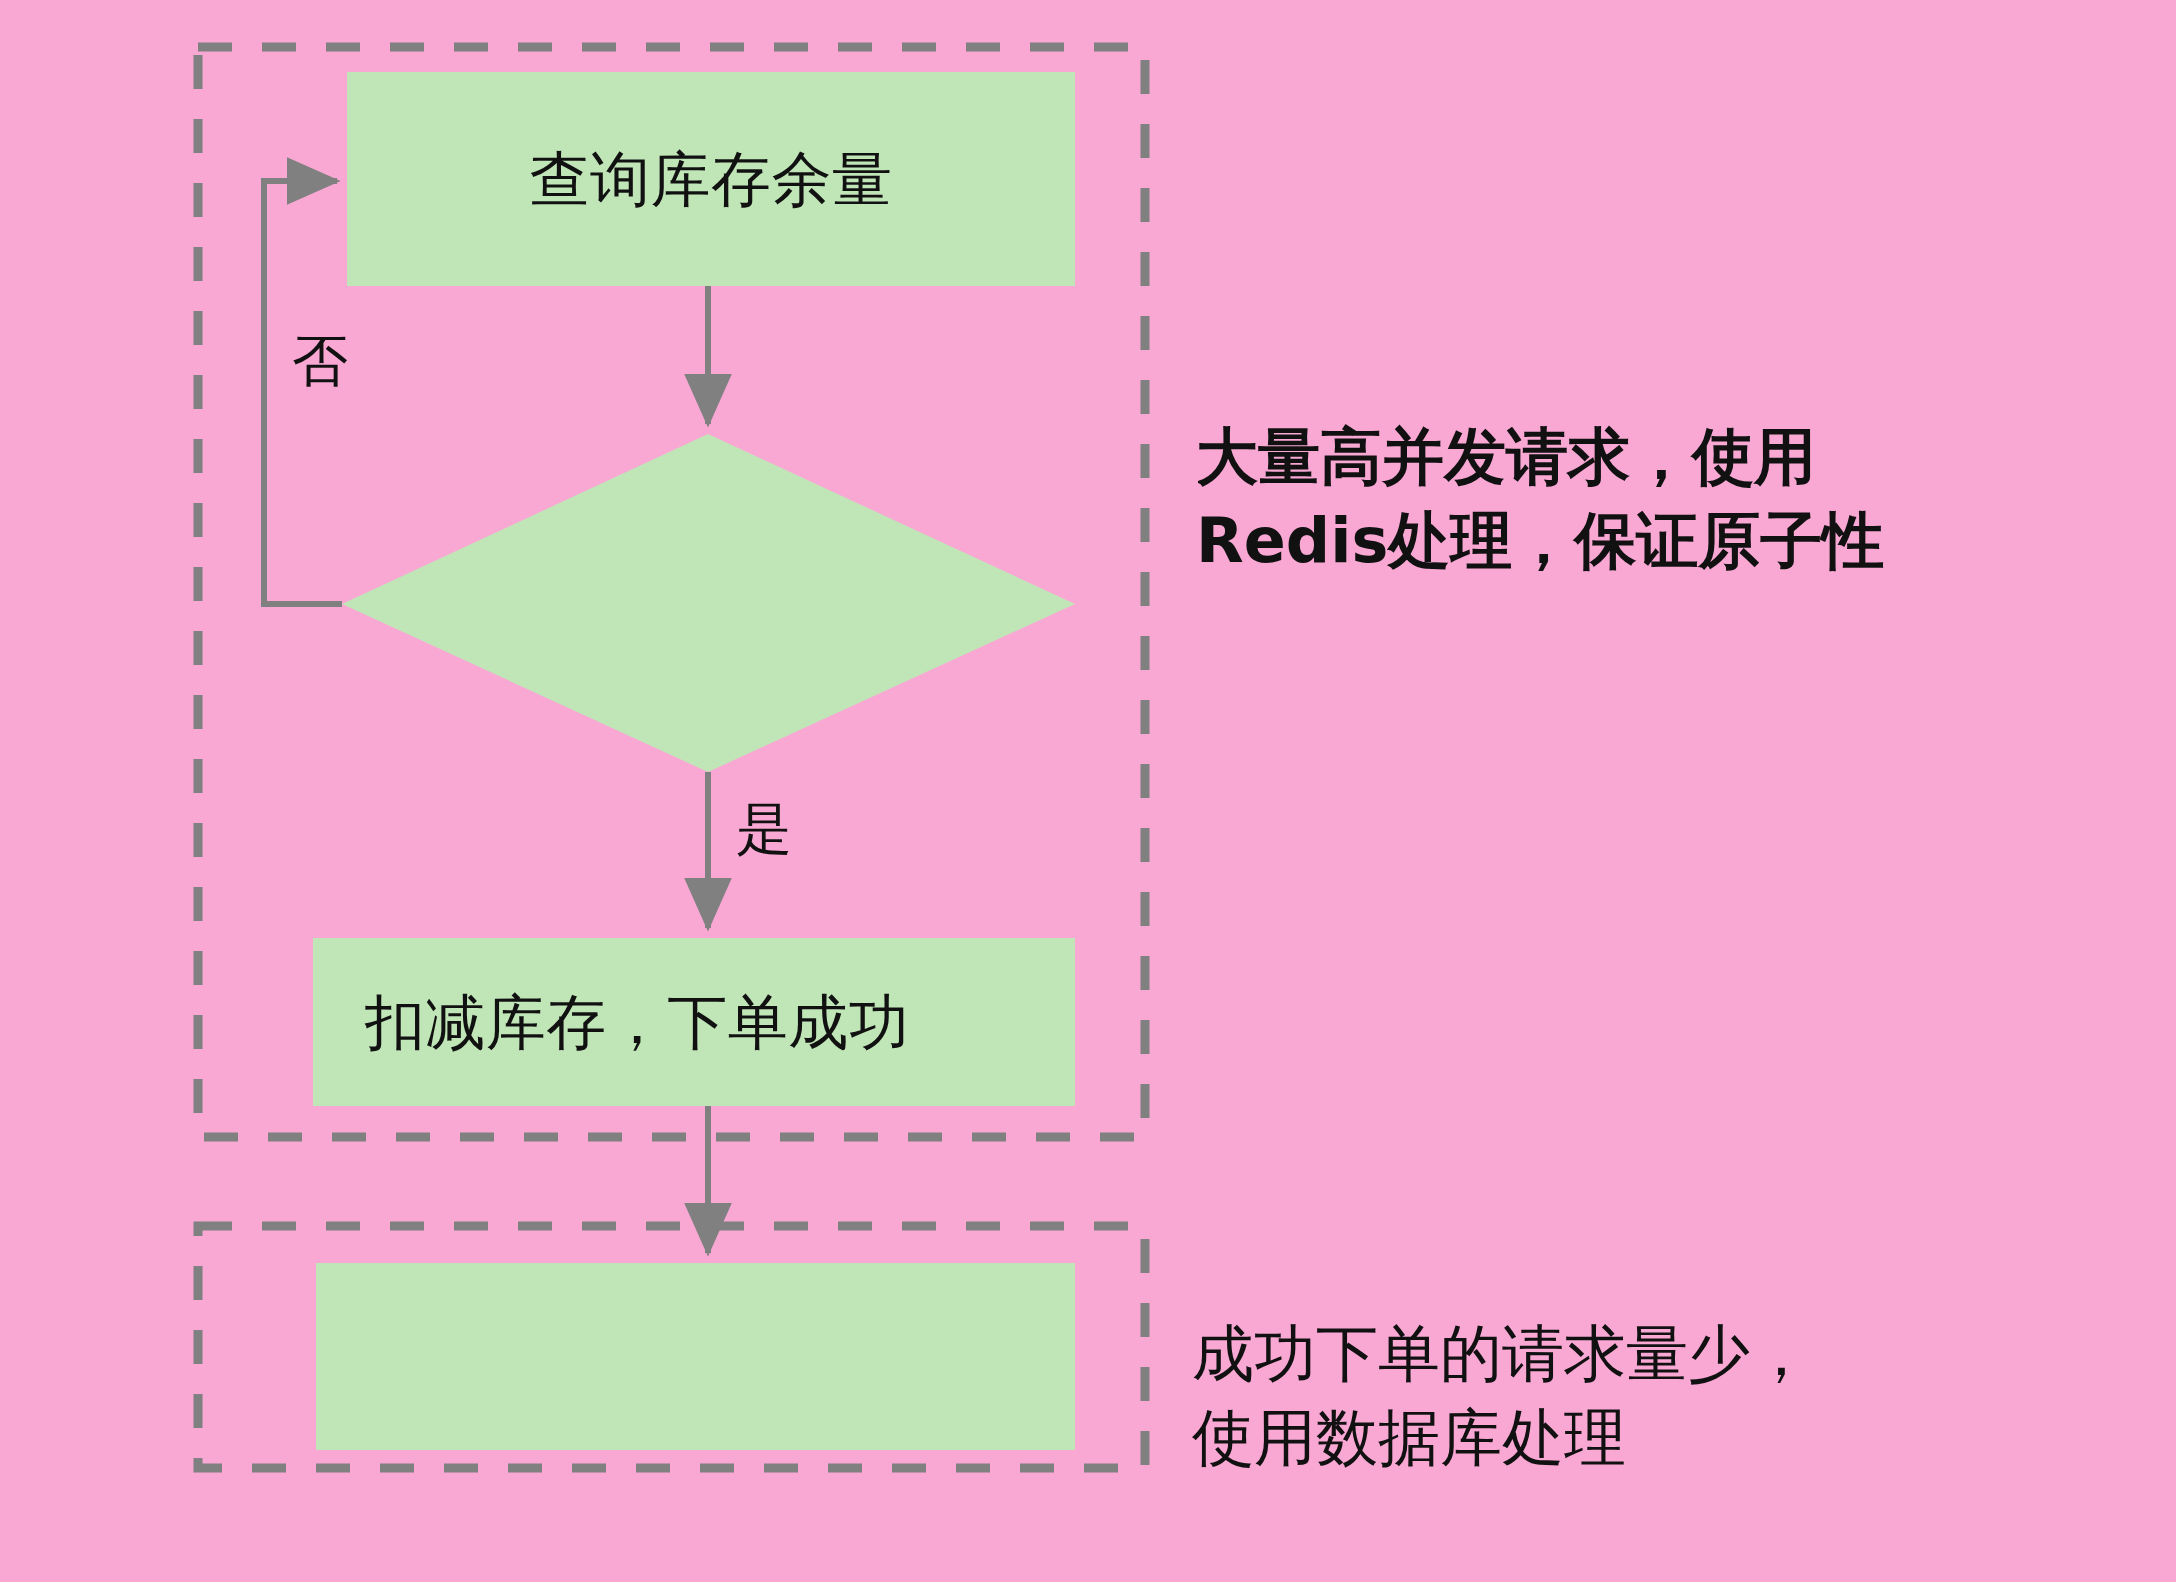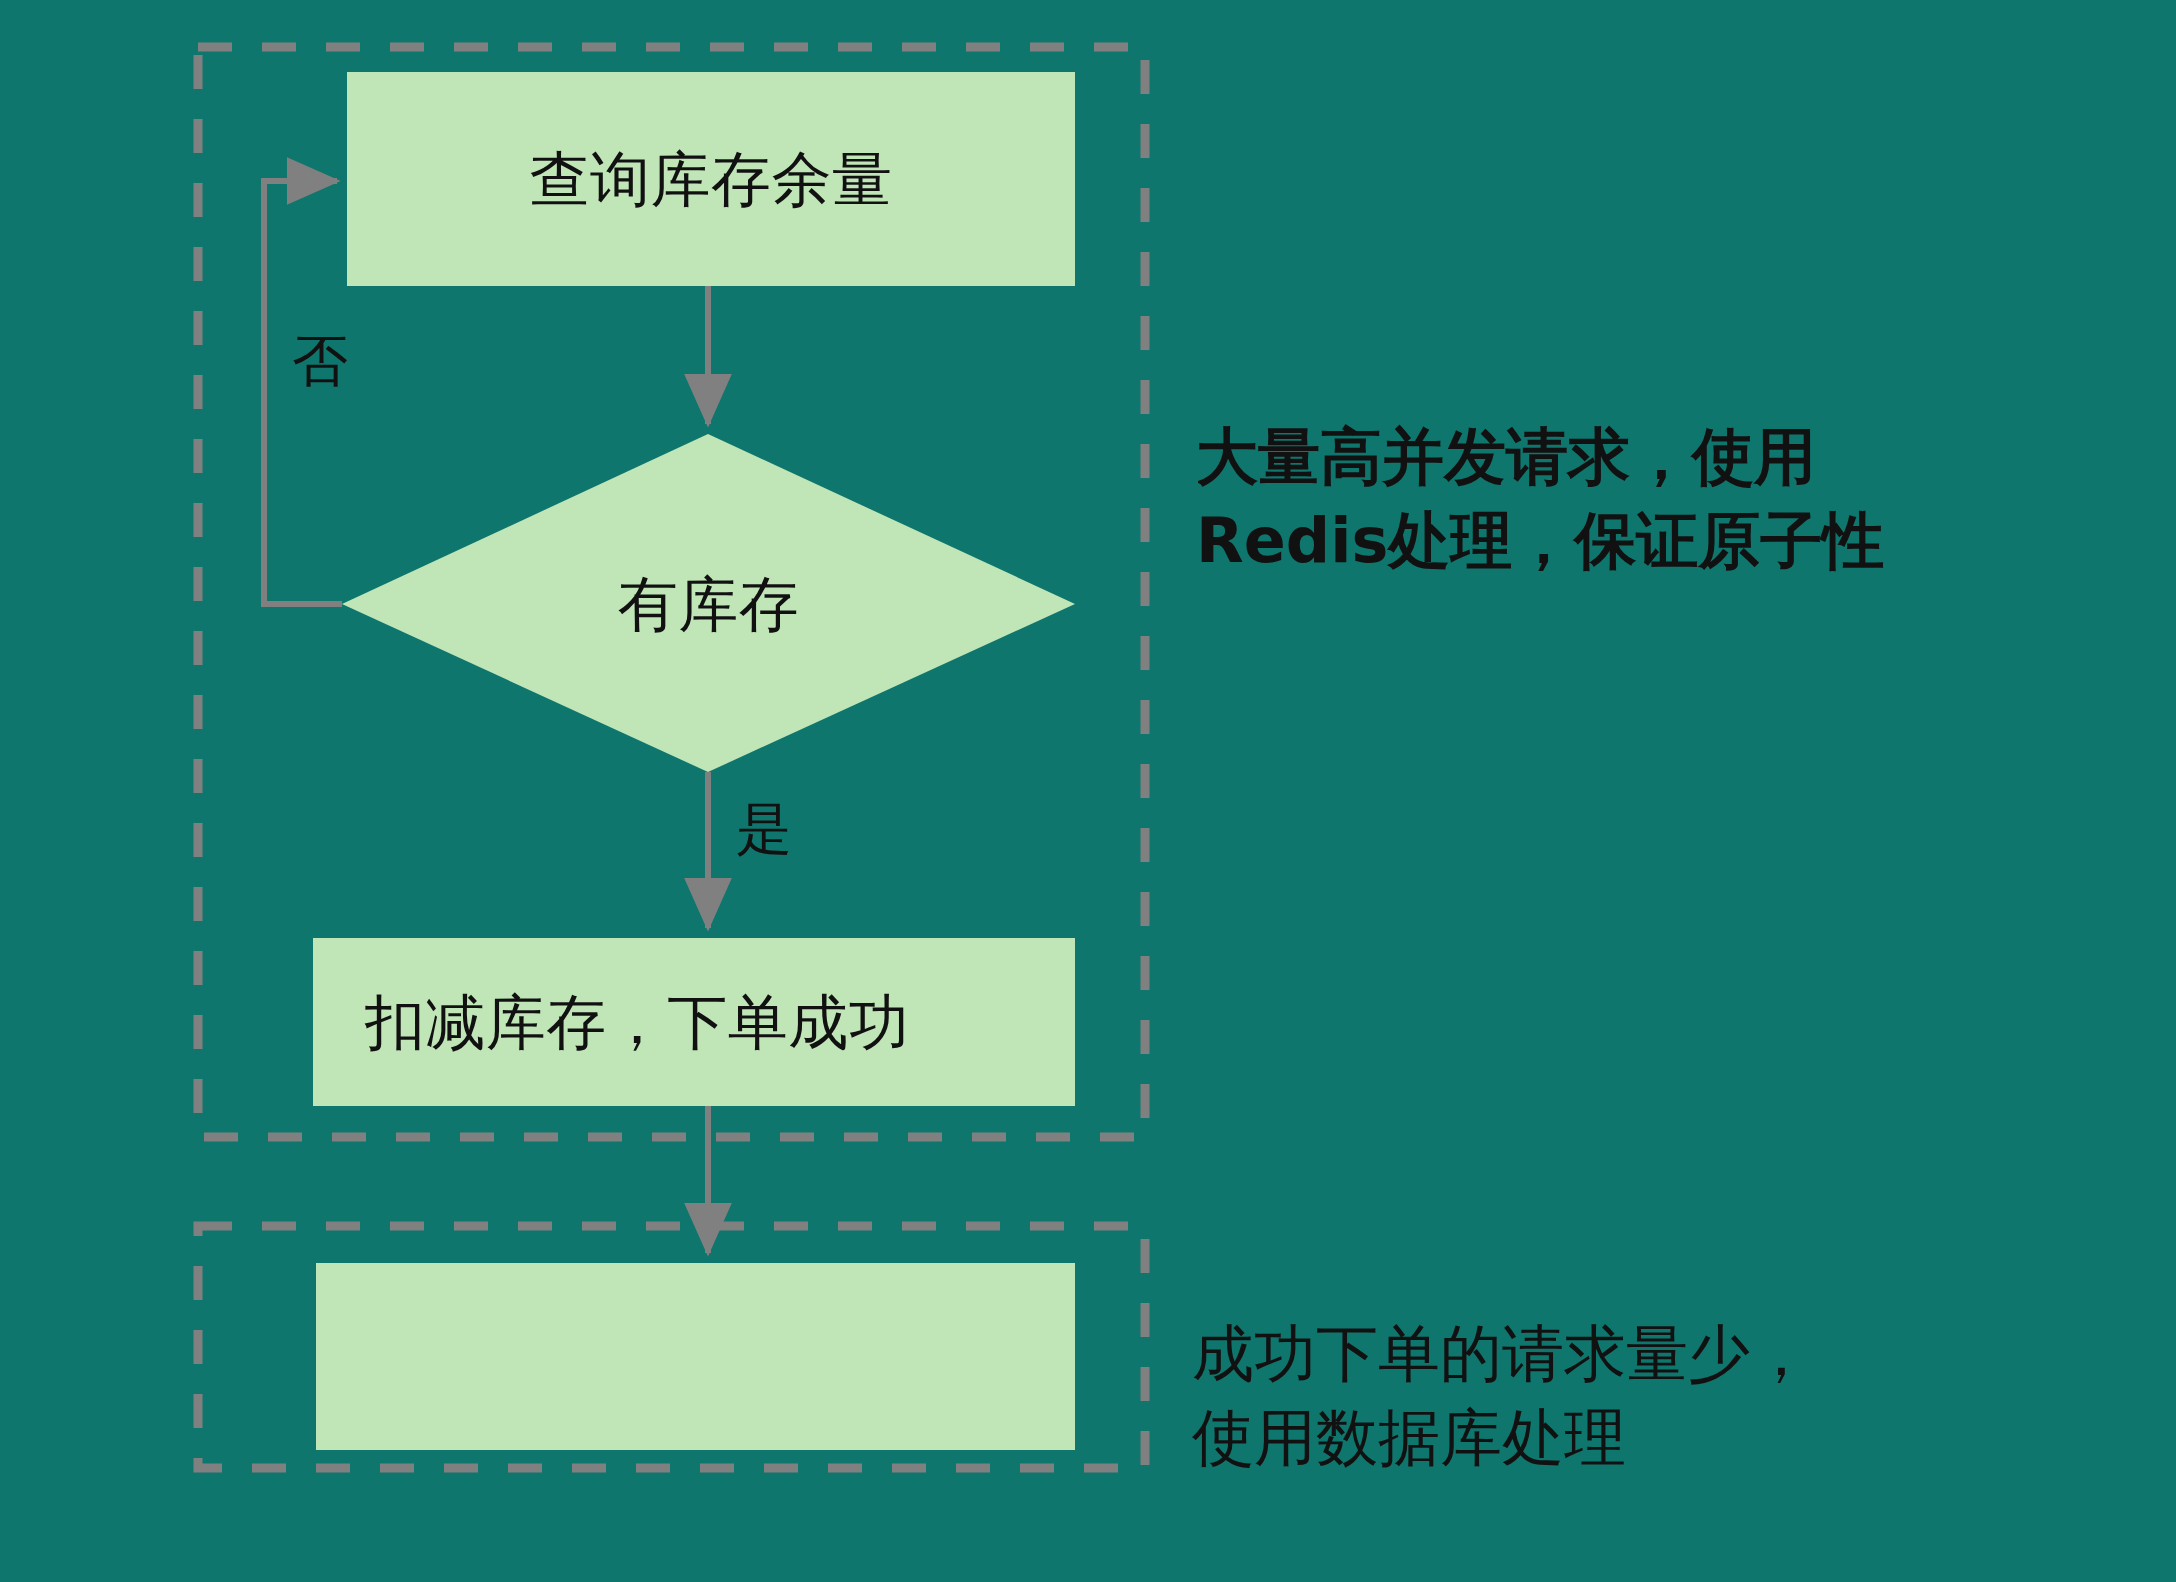--- a/index.html
+++ b/index.html
@@ -5,21 +5,21 @@
 <style>
   html, body {
     margin: 0;
     padding: 0;
     background: #faf8ec;
   }
   #canvas {
     position: relative;
     width: 2176px;
     height: 1582px;
-    background: #0f766e;
+    background: #f9a8d4;
     overflow: hidden;
     font-family: "DejaVu Sans", "Liberation Sans", sans-serif;
   }
   .svg-layer {
     position: absolute;
     left: 0;
     top: 0;
     width: 2176px;
     height: 1582px;
   }
@@ -79,21 +79,20 @@
 
     <path d="M342,604 L264,604 L264,181 L337,181" fill="none" stroke="#808080" stroke-width="6" marker-end="url(#arrowhead)"></path>
 
     <line x1="708" y1="772" x2="708" y2="928" stroke="#808080" stroke-width="6" marker-end="url(#arrowhead)"></line>
 
     <line x1="708" y1="1106" x2="708" y2="1253" stroke="#808080" stroke-width="6" marker-end="url(#arrowhead)"></line>
   </svg>
 
   <div class="node-label" style="left:347px; top:72px; width:728px; height:214px;">查询库存余量</div>
 
-  <div class="node-label" style="left:342px; top:504px; width:733px; height:200px;">有库存</div>
 
   <div class="node-label" style="left:313px; top:938px; width:648px; height:168px;">扣减库存，下单成功</div>
 
 
   <div class="edge-label" style="left:292px; top:330px;">否</div>
 
   <div class="edge-label" style="left:736px; top:798px;">是</div>
 
   <div class="annotation" style="left:1196px; top:415px;font-weight:bold;">大量高并发请求，使用
 Redis处理，保证原子性</div>

